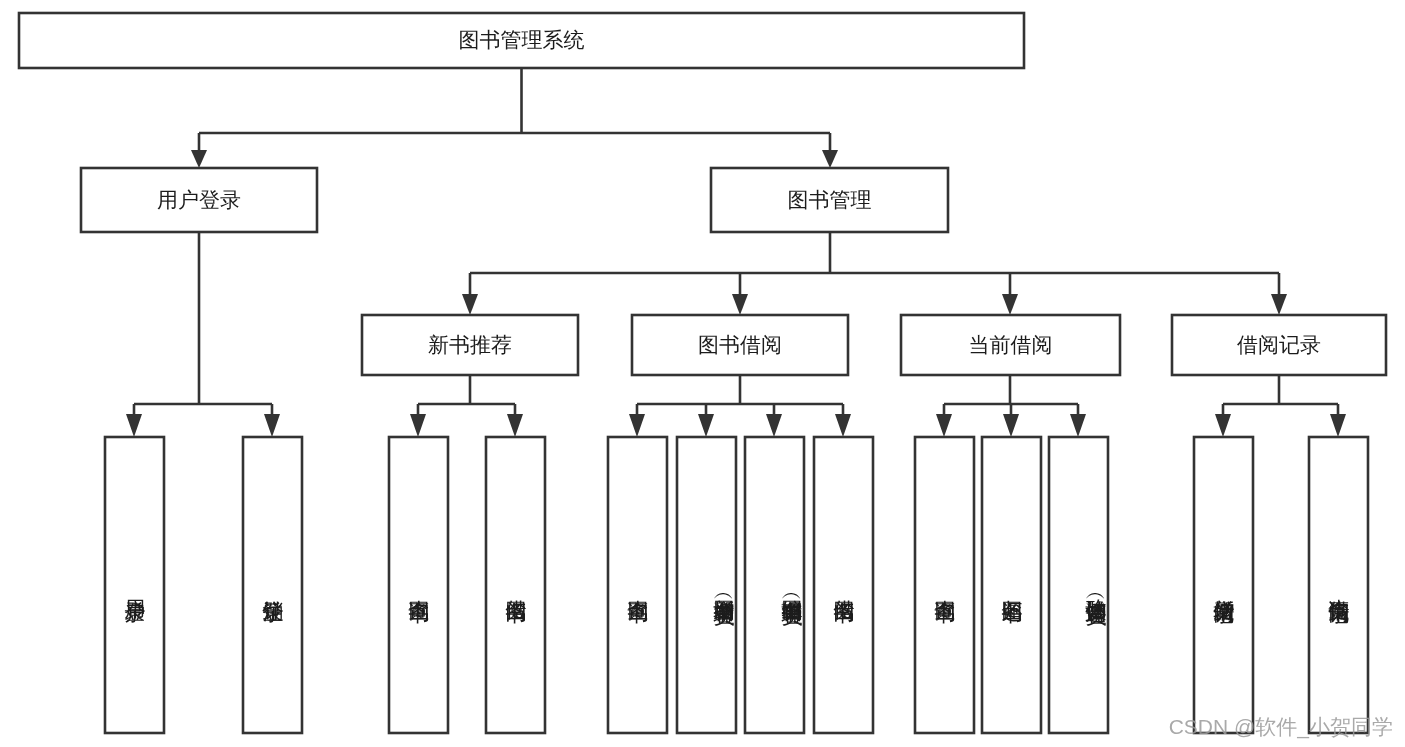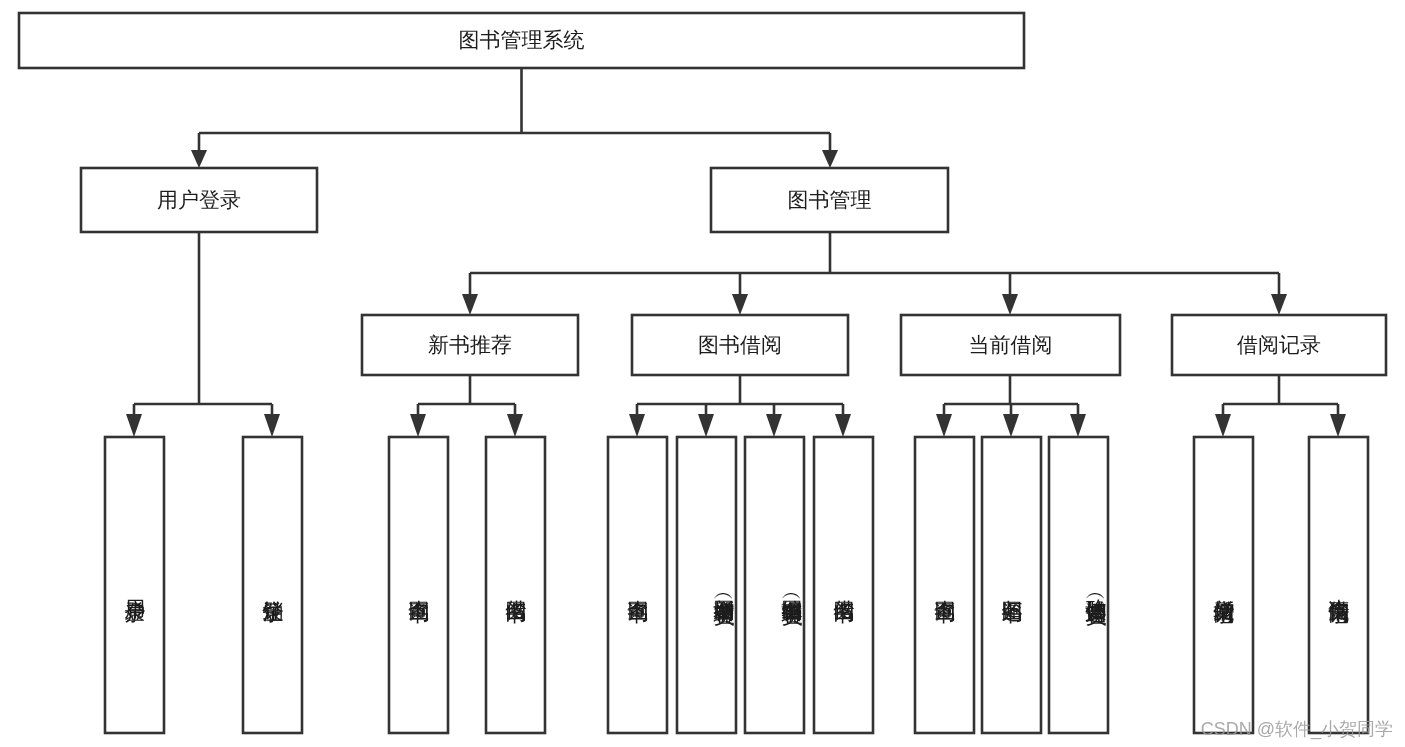--- a/index.html
+++ b/index.html
@@ -62,21 +62,21 @@
     text-orientation: upright;
     letter-spacing: 1px;
     white-space: nowrap;
     pointer-events: none;
   }
   .watermark {
     position: absolute;
     right: 12px;
     bottom: 6px;
     font-family: "Liberation Sans", sans-serif;
-    font-size: 18px;
+    font-size: 21px;
     color: #9b9b9b;
     opacity: 0.85;
     white-space: nowrap;
     user-select: none;
   }
 </style>
 </head>
 <body>
 
 <div id="diagram-root">

